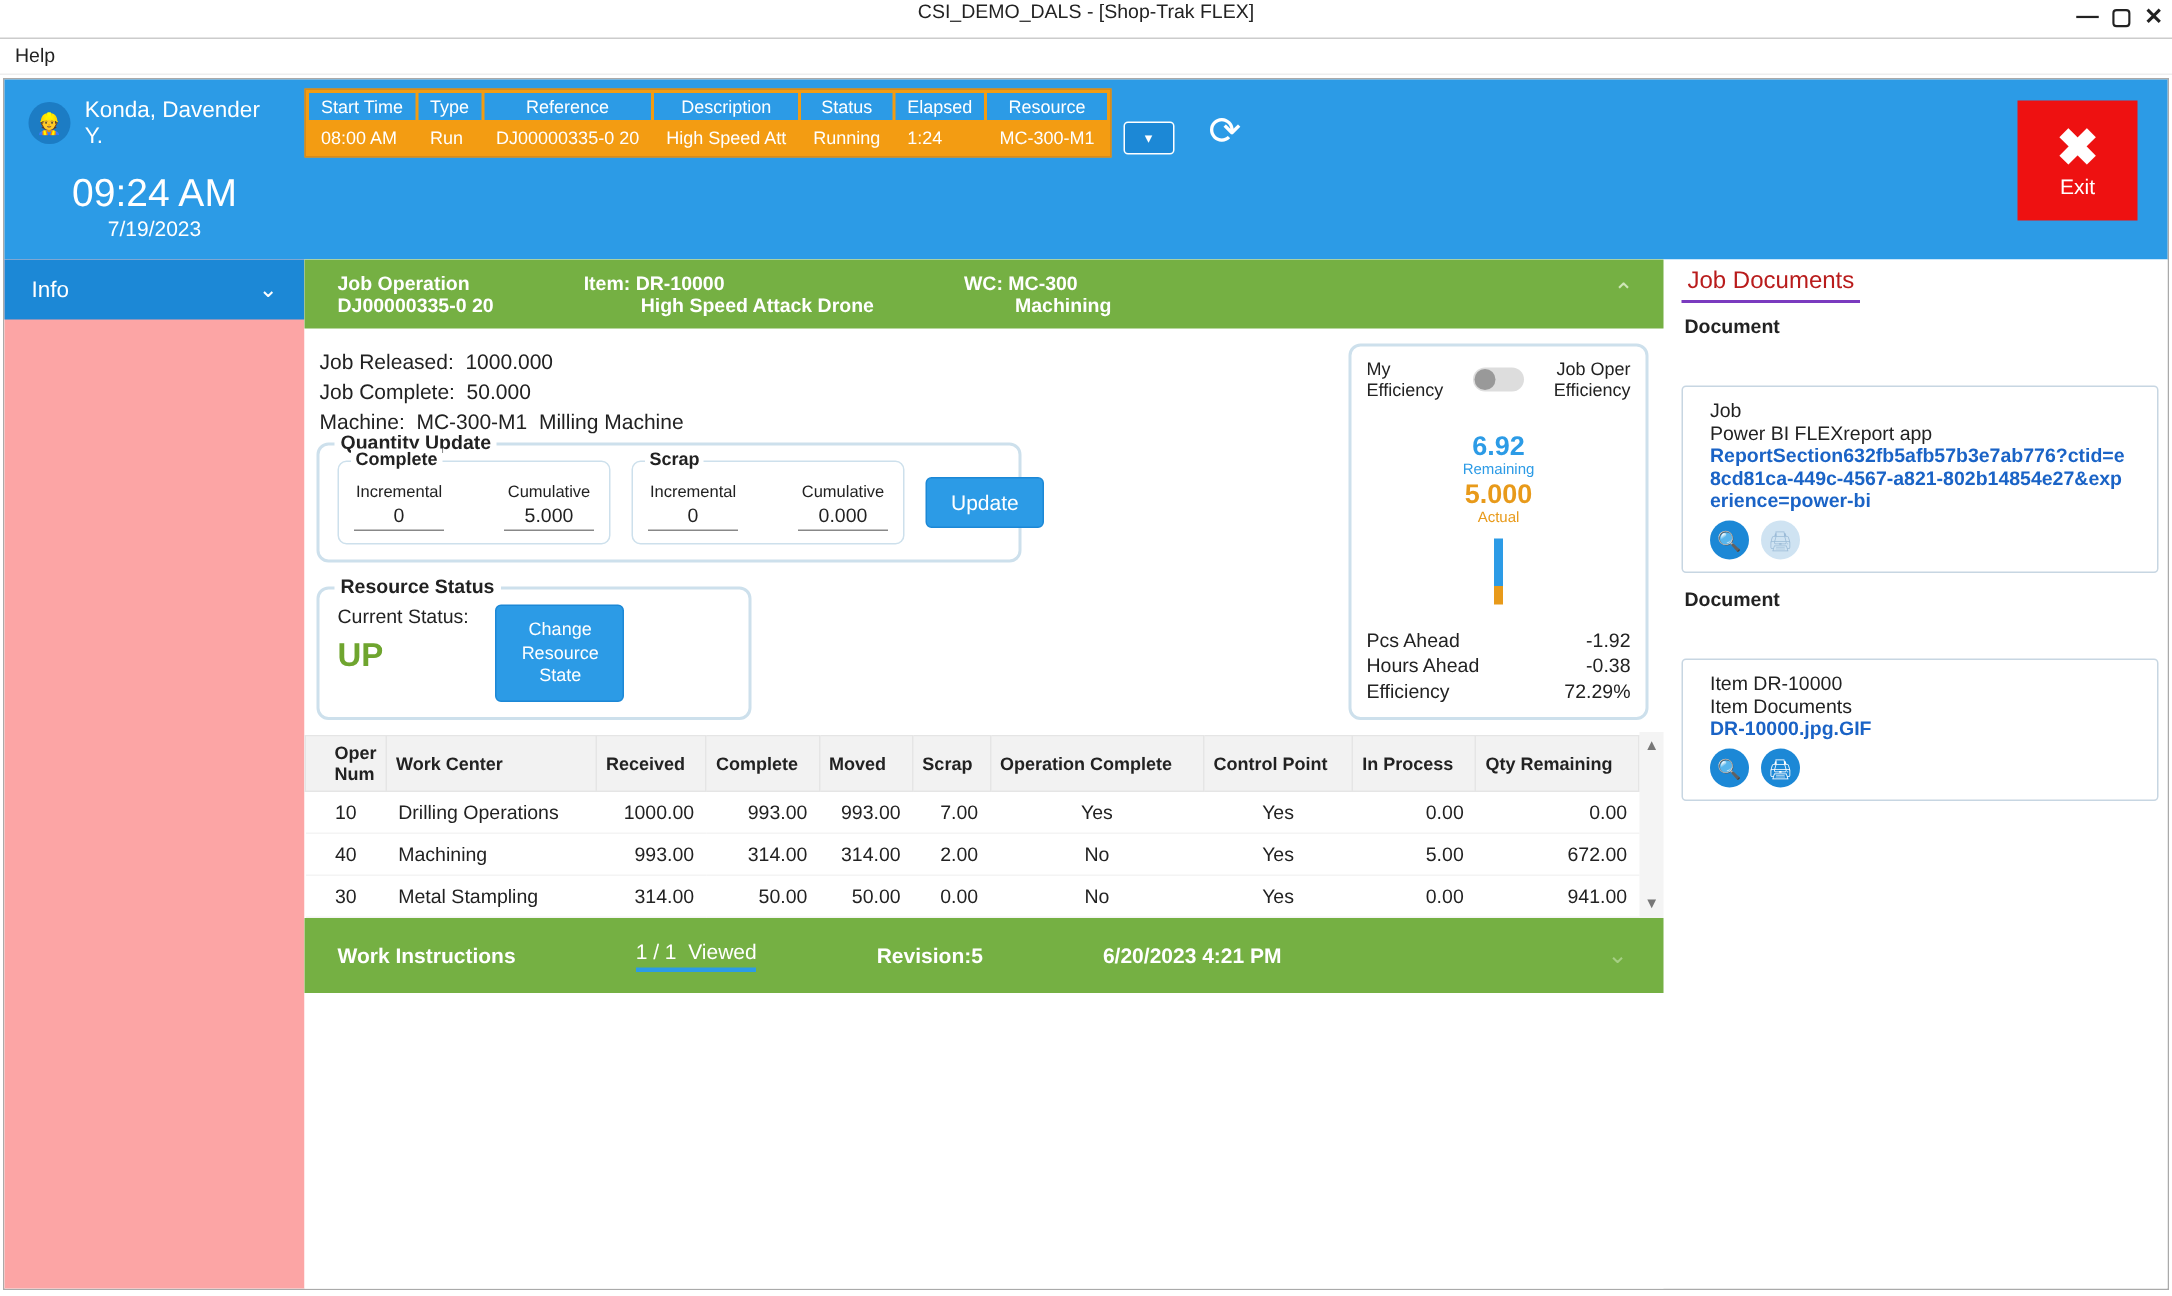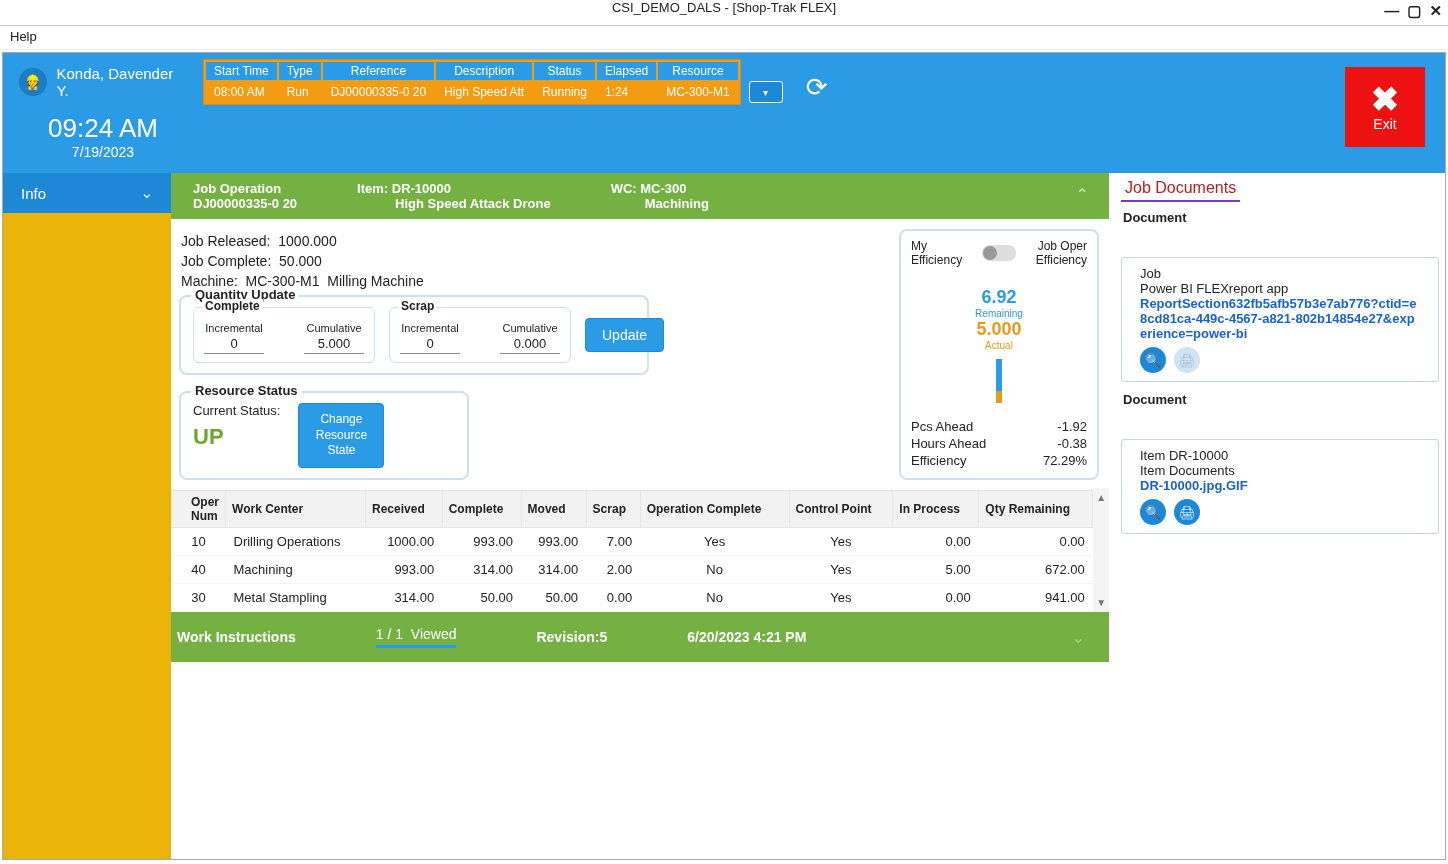--- a/index.html
+++ b/index.html
@@ -18,21 +18,21 @@
 .clock-date { font-size: 14px; }
 .job-strip { margin-top: 6px; display:flex; align-items:flex-start; gap:8px; }
 .job-table { border:1px solid #d88b19; background:#f39c12; color:#fff; font-size:12px; }
 .job-table th { background:#2C9BE6; font-weight:normal; padding:2px 8px; border:none; font-size:12px; }
 .job-table td { padding:3px 8px; }
 .job-drop { width:34px; height:22px; background:#1c88d6; border:1px solid #fff; border-radius:3px; display:flex; align-items:center; justify-content:center; color:#fff; font-size:10px; }
 .refresh { margin-left:18px; margin-top:18px; width:32px; height:32px; color:#fff; font-size:26px; display:flex; align-items:center; justify-content:center; cursor:pointer;}
 .exit { margin-left:auto; margin-right:20px; margin-top:14px; width:80px; height:80px; background:#e11; color:#fff; display:flex; flex-direction:column; align-items:center; justify-content:center; font-size:14px; }
 .exit-x { font-size:34px; font-weight:bold; line-height:1; }
 .body { flex:1; display:flex; background:#fff; }
-.sidebar { width:168px; background:#eab308; }
+.sidebar { width:200px; background:#fca5a5; }
 .side-item { height:40px; display:flex; align-items:center; justify-content:space-between; padding:0 18px; background:#1c88d6; color:#fff; font-size:15px; cursor:pointer; }
 .main { flex:1; display:flex; flex-direction:column; background:#fff; margin-right:6px; }
 .green-bar { background:#75b043; color:#fff; padding:8px 22px; display:flex; align-items:center; position:relative; }
 .green-bar .col { margin-right:60px; }
 .green-bar .chev { position:absolute; right:20px; top:12px; color:#cfe6b8; font-size:16px;}
 .content { padding:10px 10px 8px 8px; display:flex; gap:8px; }
 .left-col { flex:1; }
 .info-line { margin:4px 2px; font-size:14px; }
 .panel { border:2px solid #cde0ec; border-radius:8px; padding:10px 12px; margin-top:6px; position:relative; }
 .panel-title { position:absolute; top:-10px; left:10px; background:#fff; padding:0 4px; font-weight:600; font-size:13px; }
@@ -54,21 +54,21 @@
 .eff-center .act { color:#e89a1a; font-size:18px; font-weight:600;}
 .eff-center .act-lbl { color:#e89a1a; font-size:10px;}
 .spark { width:6px; height:44px; margin:4px auto 16px auto; background:linear-gradient(to bottom,#2C9BE6 72%,#e89a1a 72%); }
 .eff-row { display:flex; justify-content:space-between; margin:2px 0; font-size:13px;}
 .ops-table { width:100%; border-collapse:collapse; font-size:13px; margin-top:2px; }
 .ops-table th { background:#f2f2f2; border:1px solid #e5e5e5; padding:4px 6px; font-weight:600; text-align:left; font-size:12px;}
 .ops-table td { padding:6px 8px; border-bottom:1px solid #f4f4f4; text-align:right;}
 .ops-table td.l { text-align:left; }
 .ops-table td.c { text-align:center; }
 .scroll-col { width:16px; background:#f4f4f4; }
-.wi-bar { background:#75b043; color:#fff; padding:14px 6px; display:flex; align-items:center; gap:80px; position:relative; font-size:14px;}
+.wi-bar { background:#75b043; color:#fff; padding:14px 22px; display:flex; align-items:center; gap:80px; position:relative; font-size:14px;}
 .wi-bar .viewed { border-bottom:3px solid #2C9BE6; padding-bottom:3px;}
 .wi-bar .chev { position:absolute; right:24px; color:#a6cf85; font-size:16px;}
 .right-pane { width:330px; padding:4px 6px; }
 .rp-title { color:#b91c1c; font-size:16px; padding:2px 4px 3px 4px; border-bottom:2px solid #7a3bbf; display:inline-block; }
 .doc-head { font-weight:600; font-size:13px; margin:8px 0 2px 2px;}
 .doc-card { border:1px solid #c7d6e2; border-radius:3px; padding:8px 18px; margin-bottom:10px; font-size:13px;margin-top:32px;}
 .doc-card .link { color:#1a63c6; word-break:break-all; font-weight:600;}
 .doc-icons { margin-top:6px; display:flex; gap:8px;}
 .circ { width:26px; height:26px; border-radius:50%; display:flex; align-items:center; justify-content:center; color:#fff; font-size:13px;}
 .circ.blue { background:#1c88d6;}

